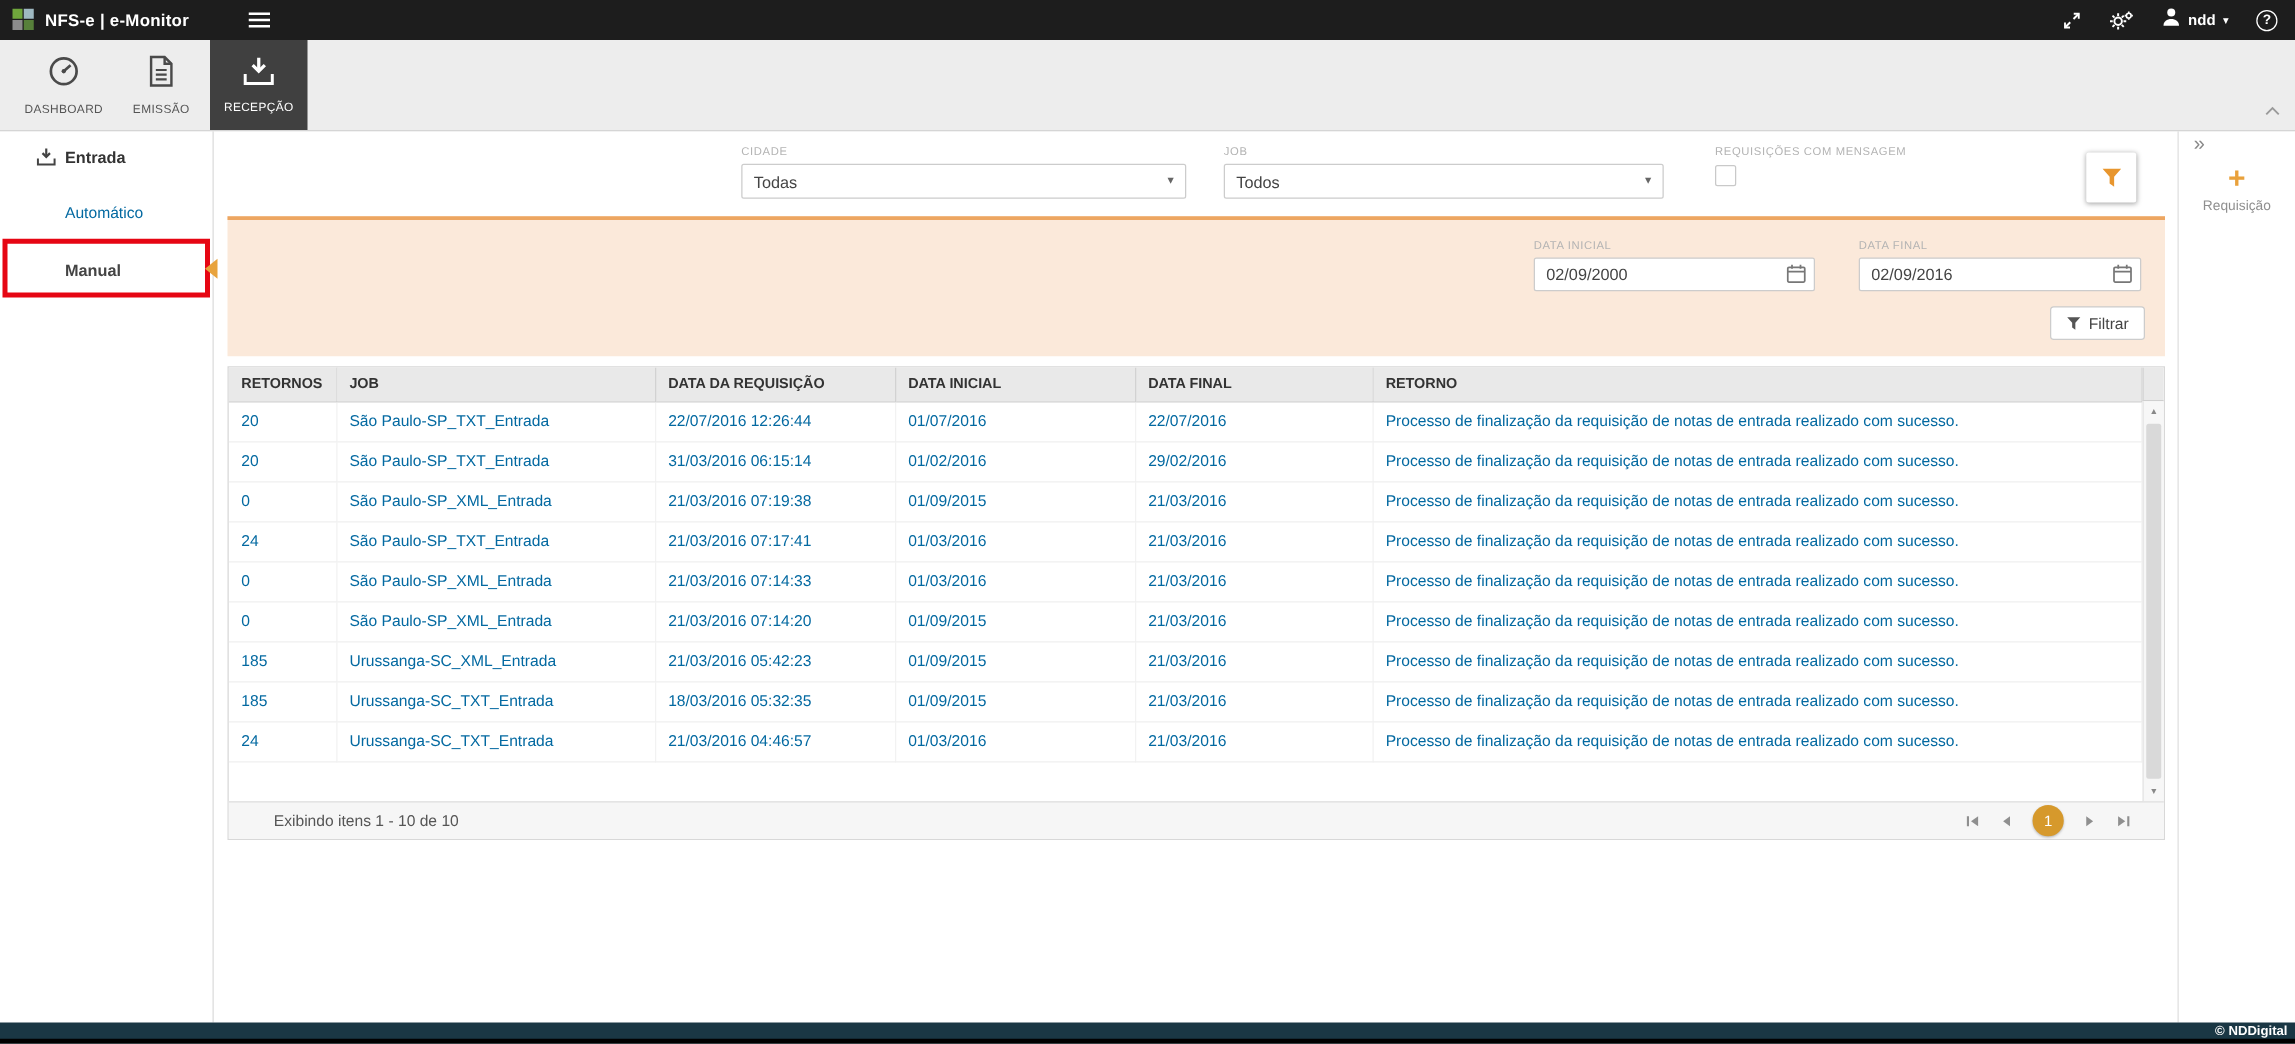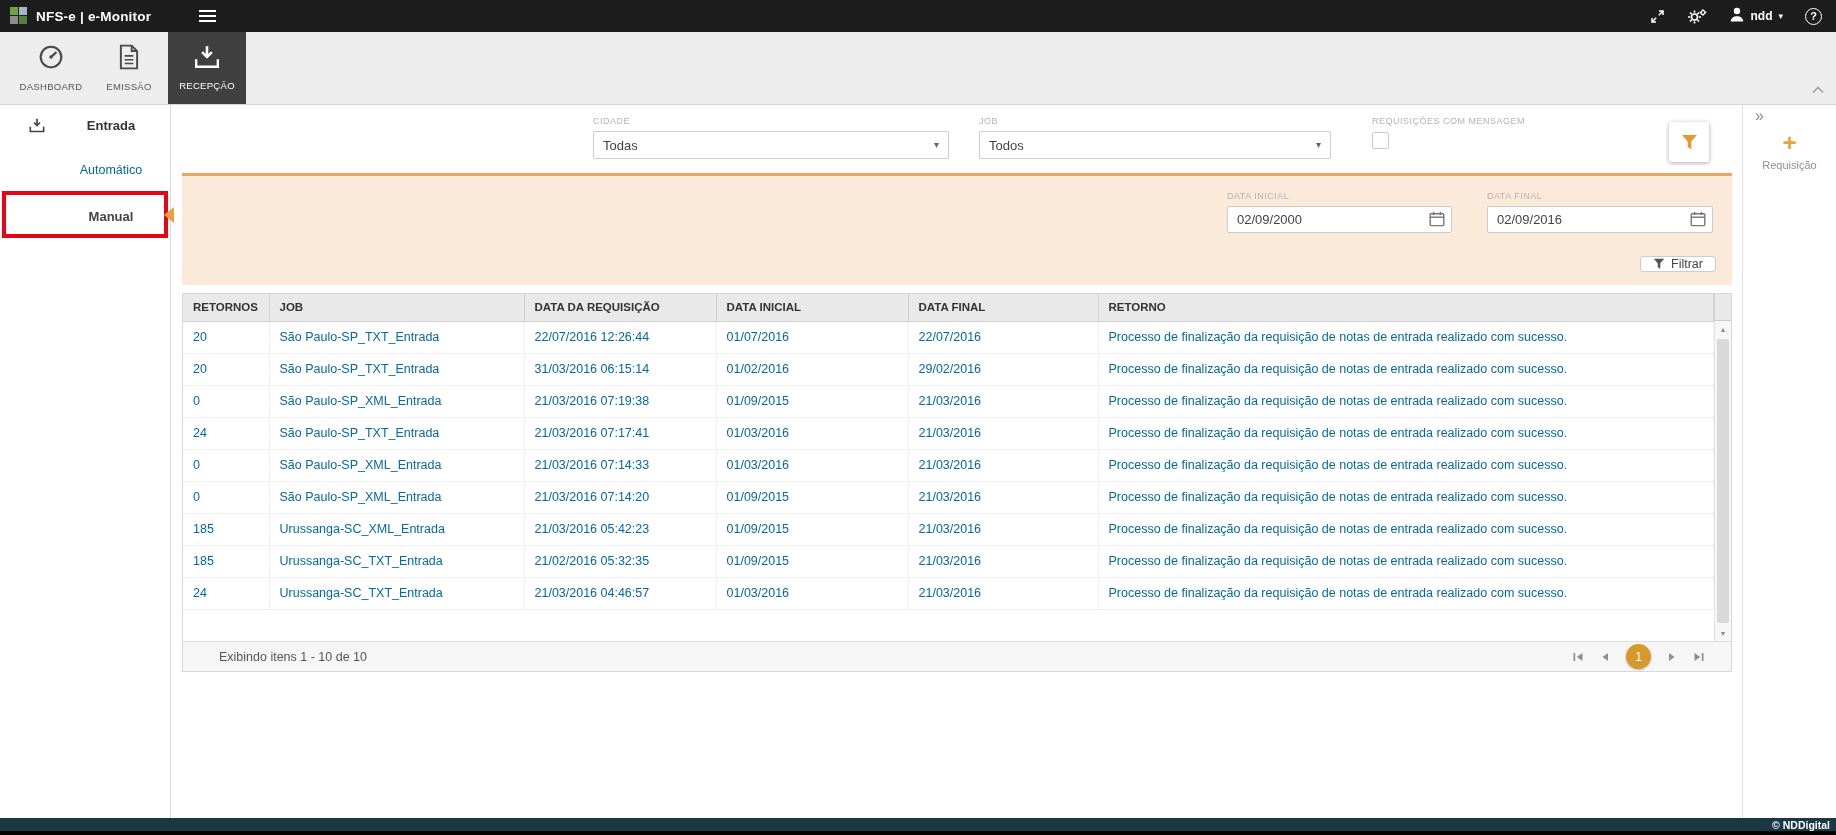--- a/index.html
+++ b/index.html
@@ -35,21 +35,21 @@
   .tab:first-child { margin-left:12px; }
   .tab-label { font-size:9.5px; letter-spacing:.3px; color:#555; }
   .tab.active { background:#404040; color:#fff; }
   .tab.active .tab-label { color:#fff; }
   .toolbar-collapse { position:absolute; right:12px; bottom:6px; cursor:pointer; }
 
   
   .sidebar { position:absolute; left:0; top:105px; width:171px; bottom:17px;
     background:#fff; border-right:1px solid #dcdcdc; z-index:10; }
   .side-item { position:absolute; left:0; width:100%; height:30px; display:flex;
-    align-items:center; cursor:pointer;justify-content:center; }
+    align-items:center; cursor:pointer; }
   .side-item .txt { padding-left:52px; }
   .side-entrada { top:5px; font-size:13px; font-weight:bold; color:#333; }
   .side-entrada svg { position:absolute; left:29px; }
   .side-auto { top:50px; font-size:12.5px; color:#0369a1; }
   .side-manual { top:96px; font-size:13px; font-weight:bold; color:#444; }
   .annotation-box { position:absolute; left:2px; top:86px; width:166px; height:47px;
     border:4px solid #e60613; z-index:15; pointer-events:none; }
   .annotation-pointer { position:absolute; left:164px; top:102px; width:0; height:0;
     border-top:8px solid transparent; border-bottom:8px solid transparent;
     border-right:10px solid #e8a33d; z-index:16; }
@@ -81,21 +81,21 @@
   
   .filter-panel { position:absolute; left:182px; top:173px; width:1550px; height:112px;
     background:#fbe9da; border-top:3px solid #eda661; z-index:4; }
   .g-datainicial { left:1045px; top:15px; width:225px; }
   .g-datafinal { left:1305px; top:15px; width:226px; }
   .date-wrap { position:relative; }
   .date-input { width:100%; height:27px; border:1px solid #ccc; border-radius:2px;
     background:#fff; font-size:13px; color:#444; padding:0 28px 0 9px;
     font-family:"Liberation Sans","DejaVu Sans",sans-serif; }
   .cal-icon { position:absolute; right:7px; top:5px; cursor:pointer; }
-  .filtrar-btn { position:absolute; right:16px; bottom:13px; height:16px; padding:0 12px;
+  .filtrar-btn { position:absolute; right:16px; bottom:13px; height:27px; padding:0 12px;
     background:#fff; border:1px solid #ccc; border-radius:3px; display:flex; align-items:center;
     gap:6px; font-size:12.5px; color:#444; cursor:pointer; }
 
   
   .table-region { position:absolute; left:182px; top:293px; width:1550px;
     border:1px solid #d8d8d8; background:#fff; z-index:5; }
   .table-scroll-wrap { position:relative; height:347px; overflow:hidden; }
   table.grid { width:1531px; border-collapse:collapse; table-layout:fixed; }
   table.grid th { background:#e9e9e9; border-right:1px solid #d2d2d2; border-bottom:1px solid #cfcfcf;
     height:27px; text-align:left; padding:0 10px; font-size:11.5px; color:#333; font-weight:bold;
@@ -366,21 +366,21 @@
             <td>185</td>
             <td>Urussanga-SC_XML_Entrada</td>
             <td>21/03/2016 05:42:23</td>
             <td>01/09/2015</td>
             <td>21/03/2016</td>
             <td>Processo de finalização da requisição de notas de entrada realizado com sucesso.</td>
           </tr>
           <tr>
             <td>185</td>
             <td>Urussanga-SC_TXT_Entrada</td>
-            <td>21/02/2016 05:32:35</td>
+            <td>18/03/2016 05:32:35</td>
             <td>01/09/2015</td>
             <td>21/03/2016</td>
             <td>Processo de finalização da requisição de notas de entrada realizado com sucesso.</td>
           </tr>
           <tr>
             <td>24</td>
             <td>Urussanga-SC_TXT_Entrada</td>
             <td>21/03/2016 04:46:57</td>
             <td>01/03/2016</td>
             <td>21/03/2016</td>

